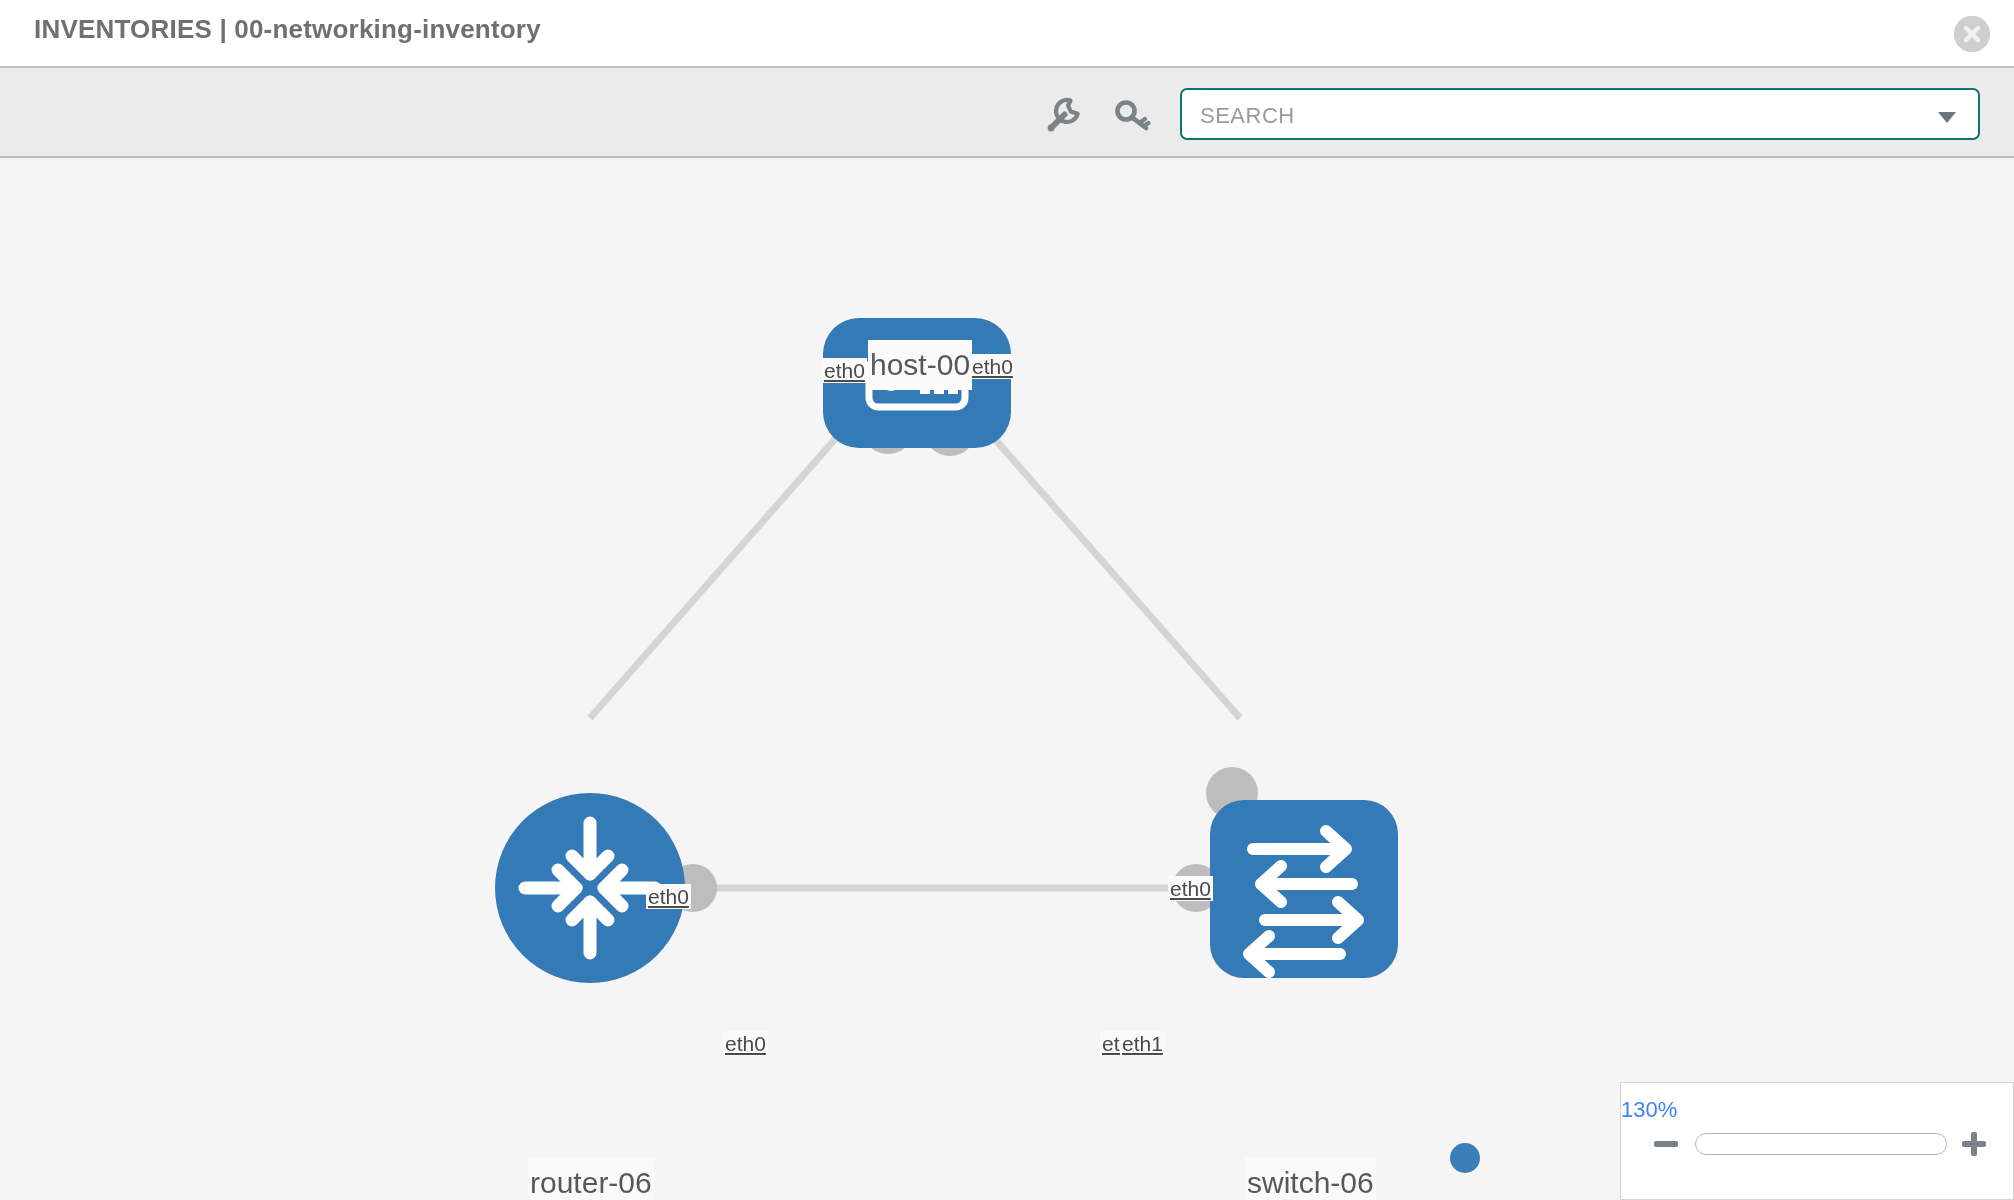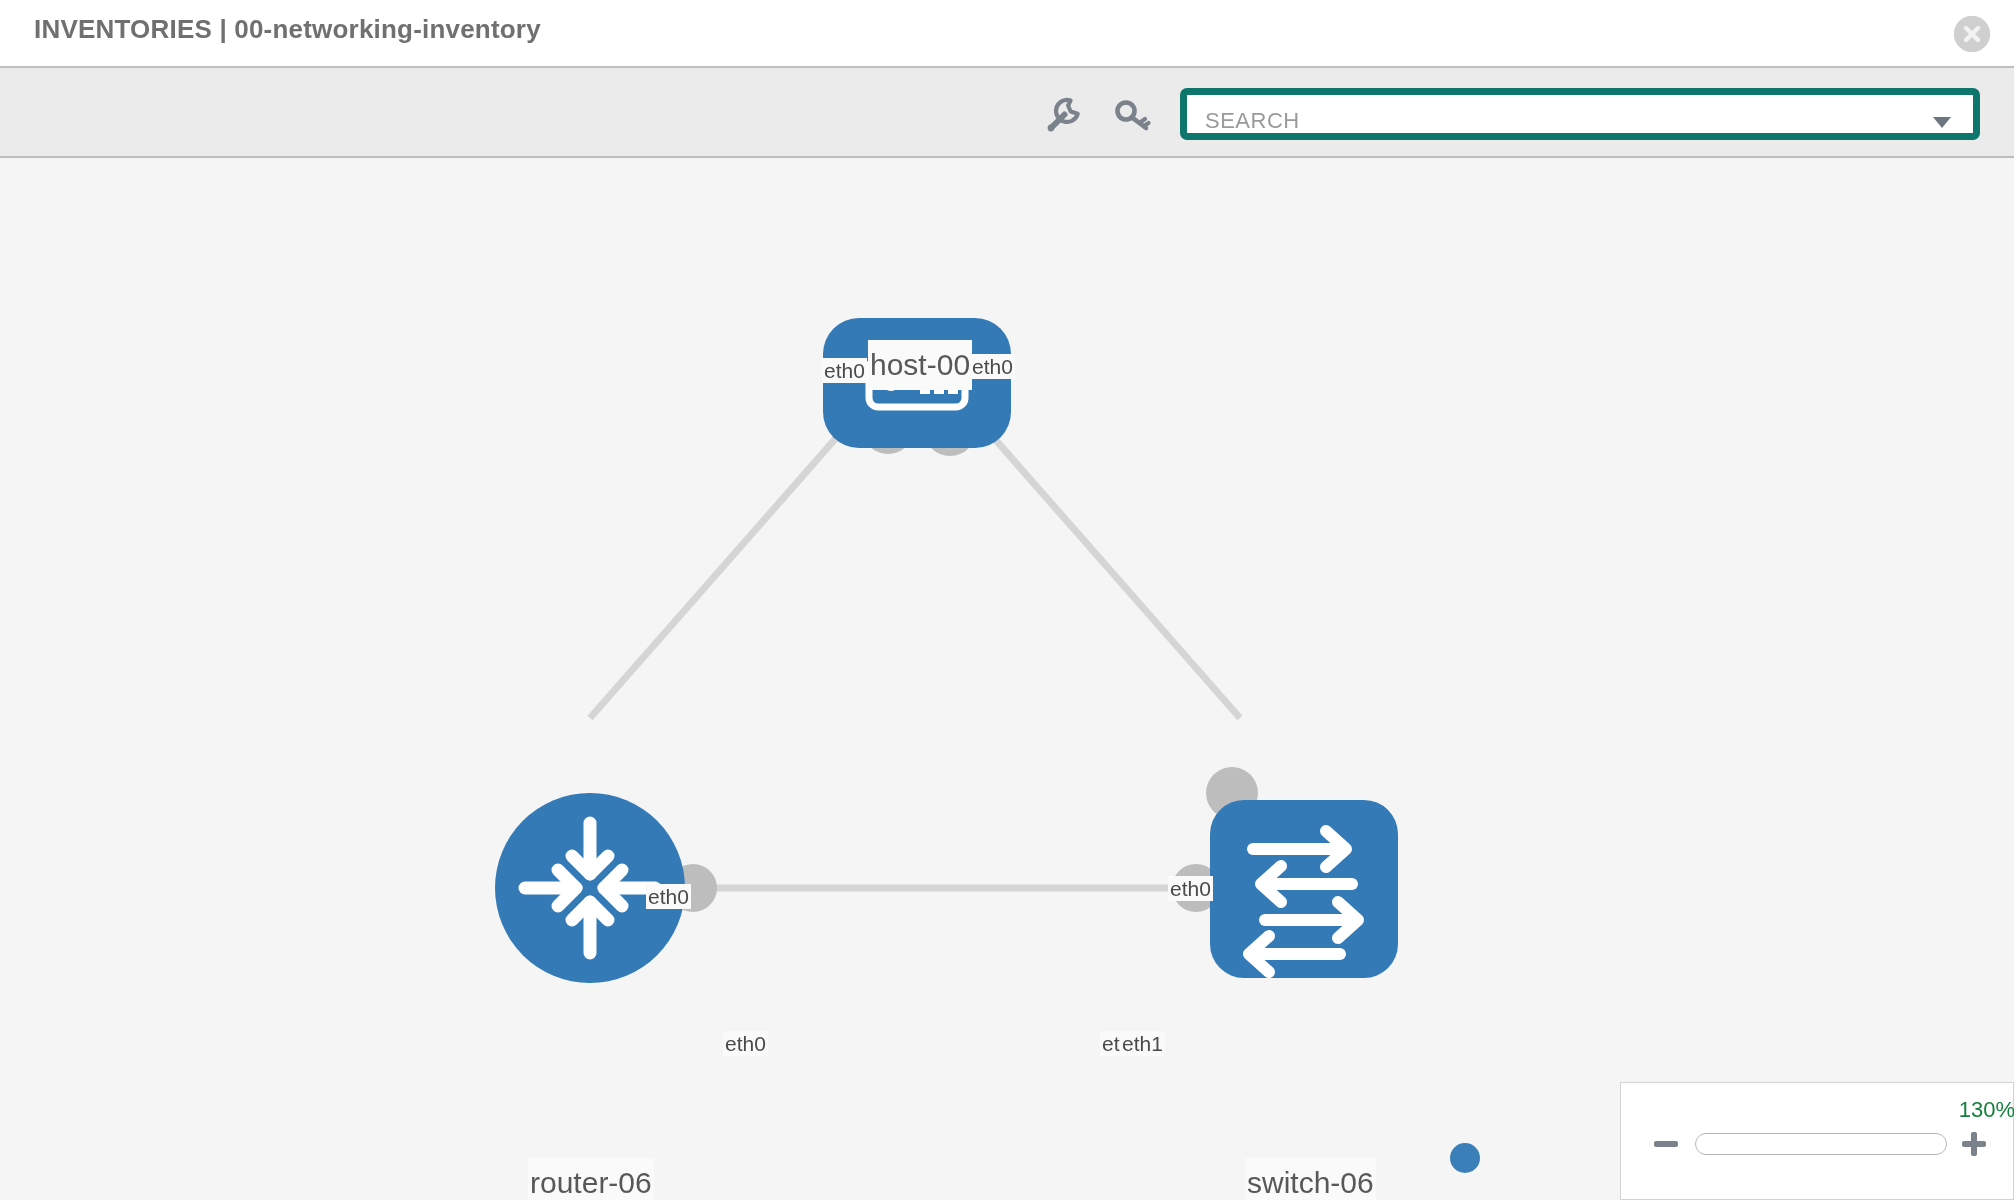--- a/index.html
+++ b/index.html
@@ -82,21 +82,21 @@
   }
   .icon-btn svg { display:block; width:46px; height:46px; }
   .wrench-btn { left: 1040px; }
   .key-btn    { left: 1110px; }
 
   .search-box {
     position: absolute;
     left: 1180px; top: 20px;
     width: 800px; height: 52px;
     background: #ffffff;
-    border: 7px solid #0f766e;
+    border: 2px solid #0f766e;
     border-radius: 7px;
     box-sizing: border-box;
   }
   .search-label {
     position: absolute;
     left: 18px; top: 13px;
     font-size: 22px;
     color: #9a9a9a;
     letter-spacing: 0.5px;
   }
@@ -122,37 +122,38 @@
     line-height: 34px;
   }
   .edge-label {
     position: absolute;
     font-size: 21px;
     color: #4a4a4a;
     background: #fafafa;
     white-space: nowrap;
     padding: 0 2px;
     line-height: 25px;
+    text-decoration: underline;
   }
 
   
   .zoom-panel {
     position: absolute;
     left: 1620px; top: 1082px;
     width: 394px; height: 118px;
     background: #ffffff;
     border: 1px solid #d2d2d2;
     box-sizing: border-box;
   }
   .zoom-pct {
     position: absolute;
     top: 14px; left: 0; width: 394px;
-    text-align: right;
+    text-align: left;
     font-size: 22px;
-    color: #15803d;
+    color: #3b82f6;
   }
   .zoom-minus, .zoom-plus {
     position: absolute;
     top: 44px;
     width: 34px; height: 34px;
     cursor: pointer;
   }
   .zoom-minus { left: 28px; }
   .zoom-plus  { left: 336px; }
   .zoom-minus svg, .zoom-plus svg { display:block; width:34px; height:34px; }

